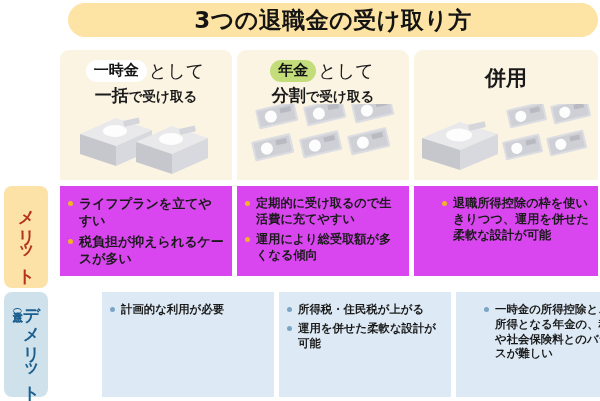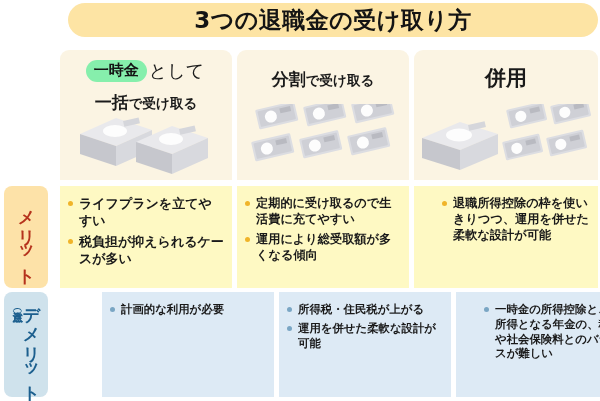--- a/index.html
+++ b/index.html
@@ -52,32 +52,32 @@
     box-sizing: border-box;
     padding-top: 10px;
     overflow: hidden;
   }
   .head-line {
     text-align: center;
     white-space: nowrap;
     line-height: 1.25;
   }
   .head-line-1 { font-size: 14.5px; font-weight: bold; }
-  .head-line-2 { font-size: 17px; font-weight: bold; margin-top: 9px; }
+  .head-line-2 { font-size: 17px; font-weight: bold; margin-top: 2px; }
   .head-line-2.big { font-size: 21px; margin-top: 5px; }
   .chip {
     display: inline-block;
     padding: 1px 8px 2px 8px;
     border-radius: 11px;
     font-size: 15px;
     font-weight: bold;
     line-height: 1.25;
     vertical-align: middle;
   }
-  .chip-lump { background: #86efac; color: #141414; }
+  .chip-lump { background: #ffffff; color: #141414; }
   .chip-pension { background: #c3dd7a; color: #141414; }
   .conj { font-size: 18px; font-weight: normal; vertical-align: middle; padding: 0 2px; }
   .sub-small { font-size: 13.5px; font-weight: bold; }
 
   
   .art {
     position: absolute;
     left: 0;
     right: 0;
     bottom: 4px;
@@ -125,21 +125,21 @@
     margin-top: 8px;
   }
   .demerit-inner { display: flex; flex-direction: row-reverse; align-items: flex-start; }
 
   
   .panel {
     position: absolute;
     box-sizing: border-box;
     padding: 10px 8px 6px 8px;
   }
-  .panel-merit   { top: 186px; height: 102px; background: #fef9c3; }
+  .panel-merit   { top: 186px; height: 90px; background: #d946ef; }
   .panel-demerit { top: 292px; height: 105px; background: #ddeaf5; margin-left: 42px; }
   .panel-merit.pm-3, .panel-demerit.pd-3 { padding-left: 28px; }
 
   .bullets { margin: 0; padding: 0; list-style: none; }
   .bullets li {
     position: relative;
     padding-left: 11px;
     margin-bottom: 4px;
     line-height: 1.3;
   }
@@ -188,20 +188,23 @@
         <polygon points="76,38 112,50 112,70 76,58" fill="#c6c7cd"></polygon>
         <polygon points="112,50 148,34 148,54 112,70" fill="#d8d9de"></polygon>
         <ellipse cx="111" cy="35" rx="12" ry="6" fill="#fdfdfd"></ellipse>
         <rect x="119" y="25" width="16" height="6" transform="rotate(-13 119 25)" fill="#d5d6db"></rect>
       </g>
     </svg>
   </div>
 </div>
 
 <div class="head-card col-2">
+  <div class="head-line head-line-1">
+    <span class="chip chip-pension">年金</span><span class="conj">として</span>
+  </div>
   <div class="head-line head-line-2">
     <span>分割</span><span class="sub-small">で受け取る</span>
   </div>
   <div class="art">
     <svg viewBox="0 0 172 72" width="172" height="72" aria-hidden="true">
       <g>
         <g transform="translate(18,6) rotate(-13)">
           <rect width="40" height="20" rx="1.5" fill="#dcdde2"></rect>
           <rect x="2" y="2" width="36" height="16" rx="1" fill="#cfd0d6"></rect>
           <circle cx="14" cy="10" r="6" fill="#fdfdfd"></circle>

